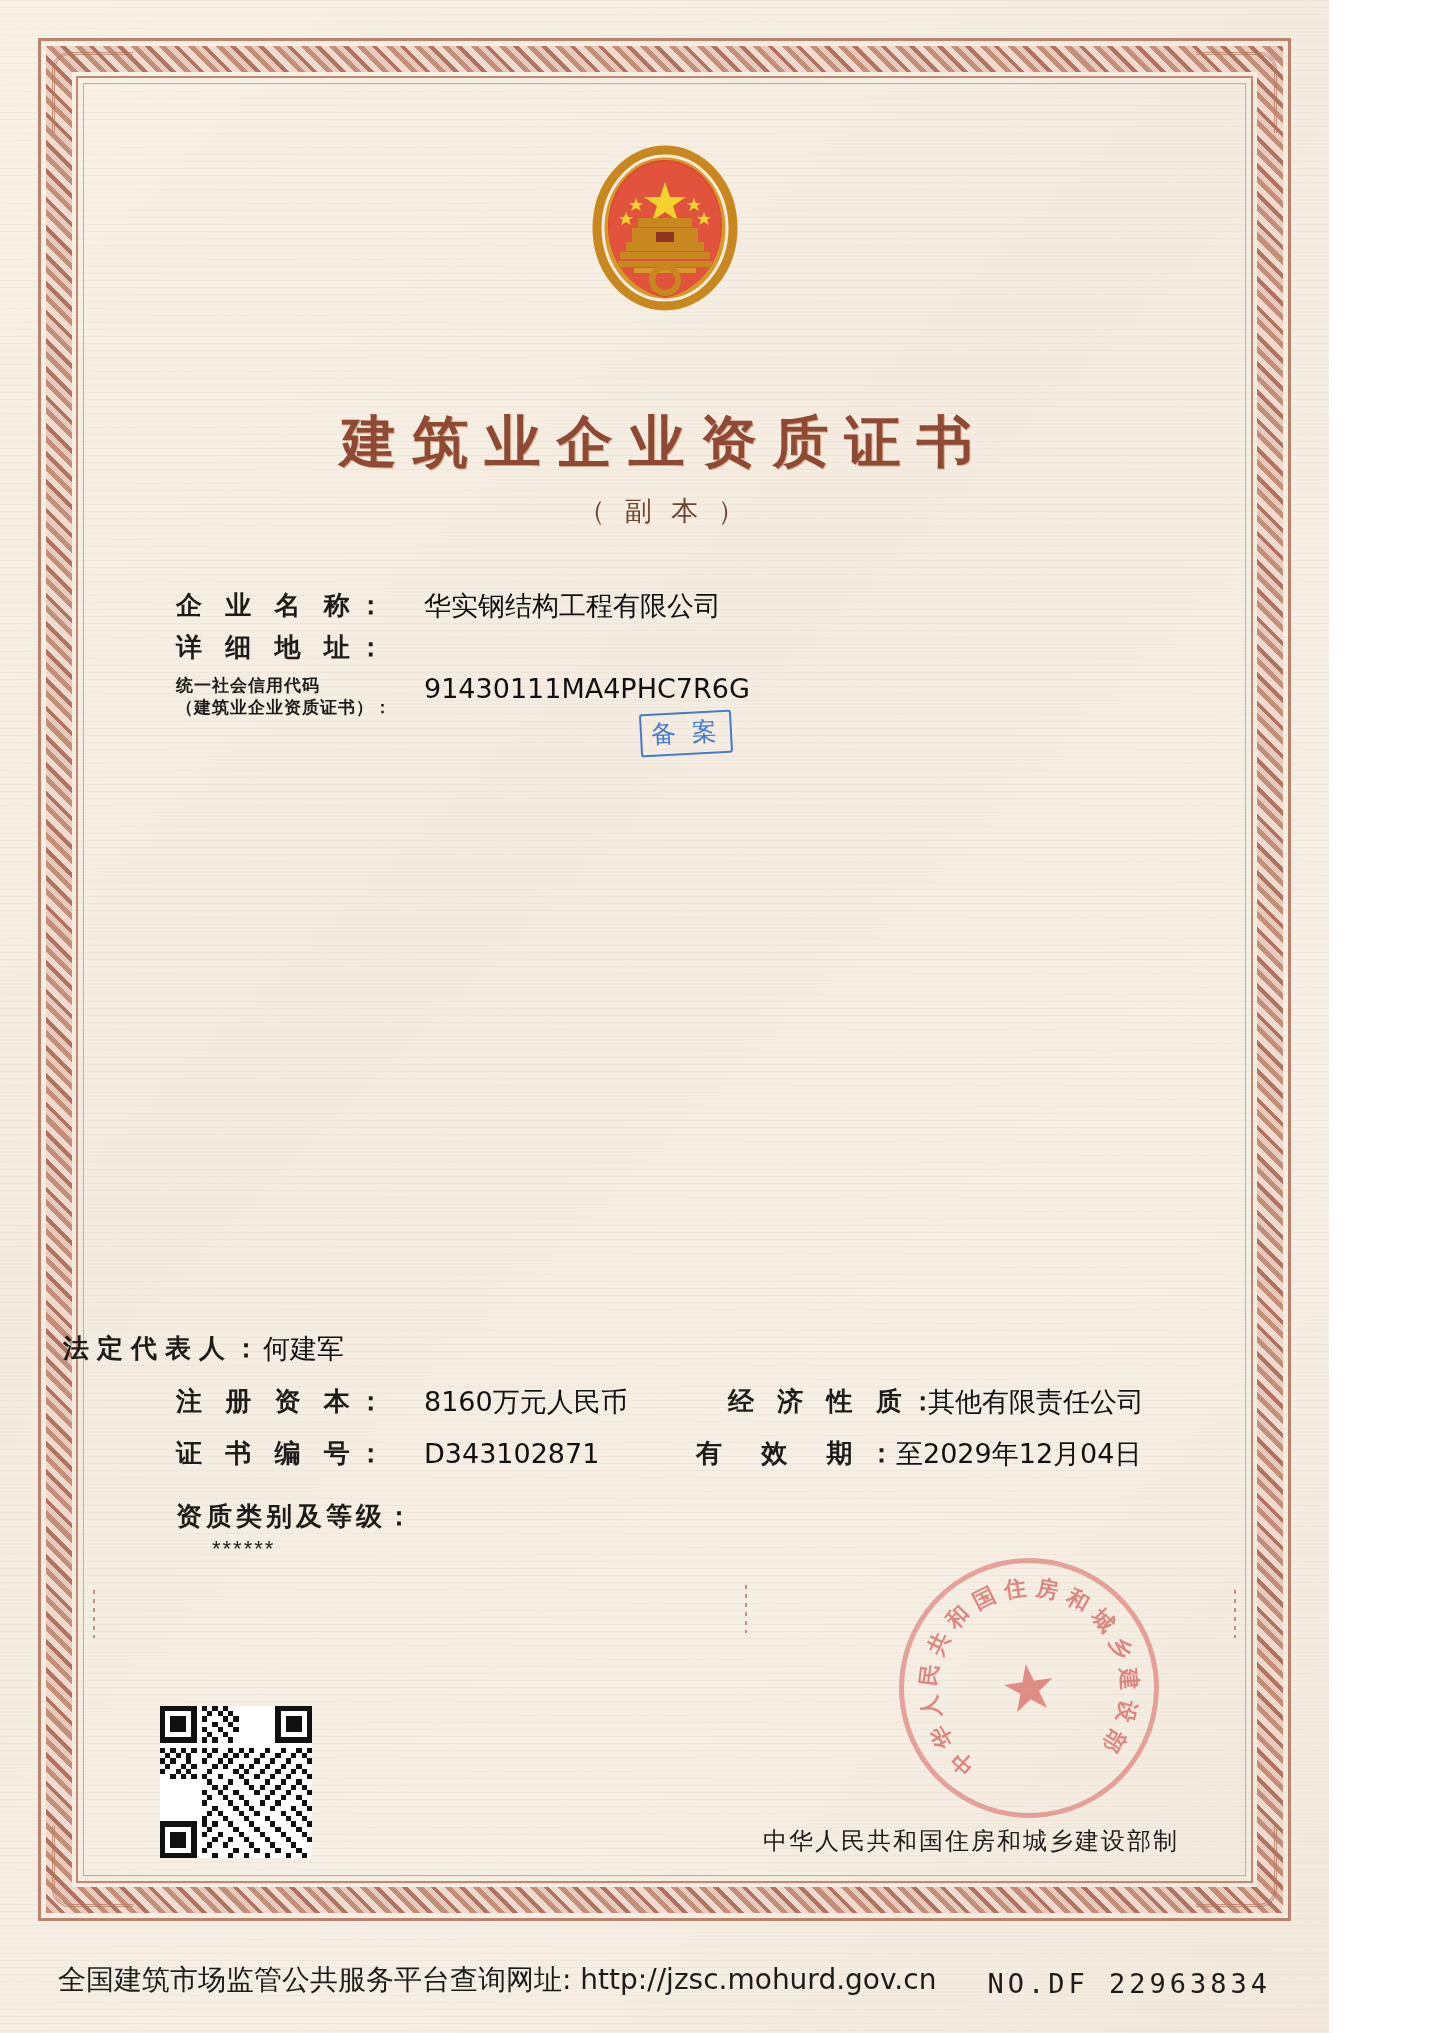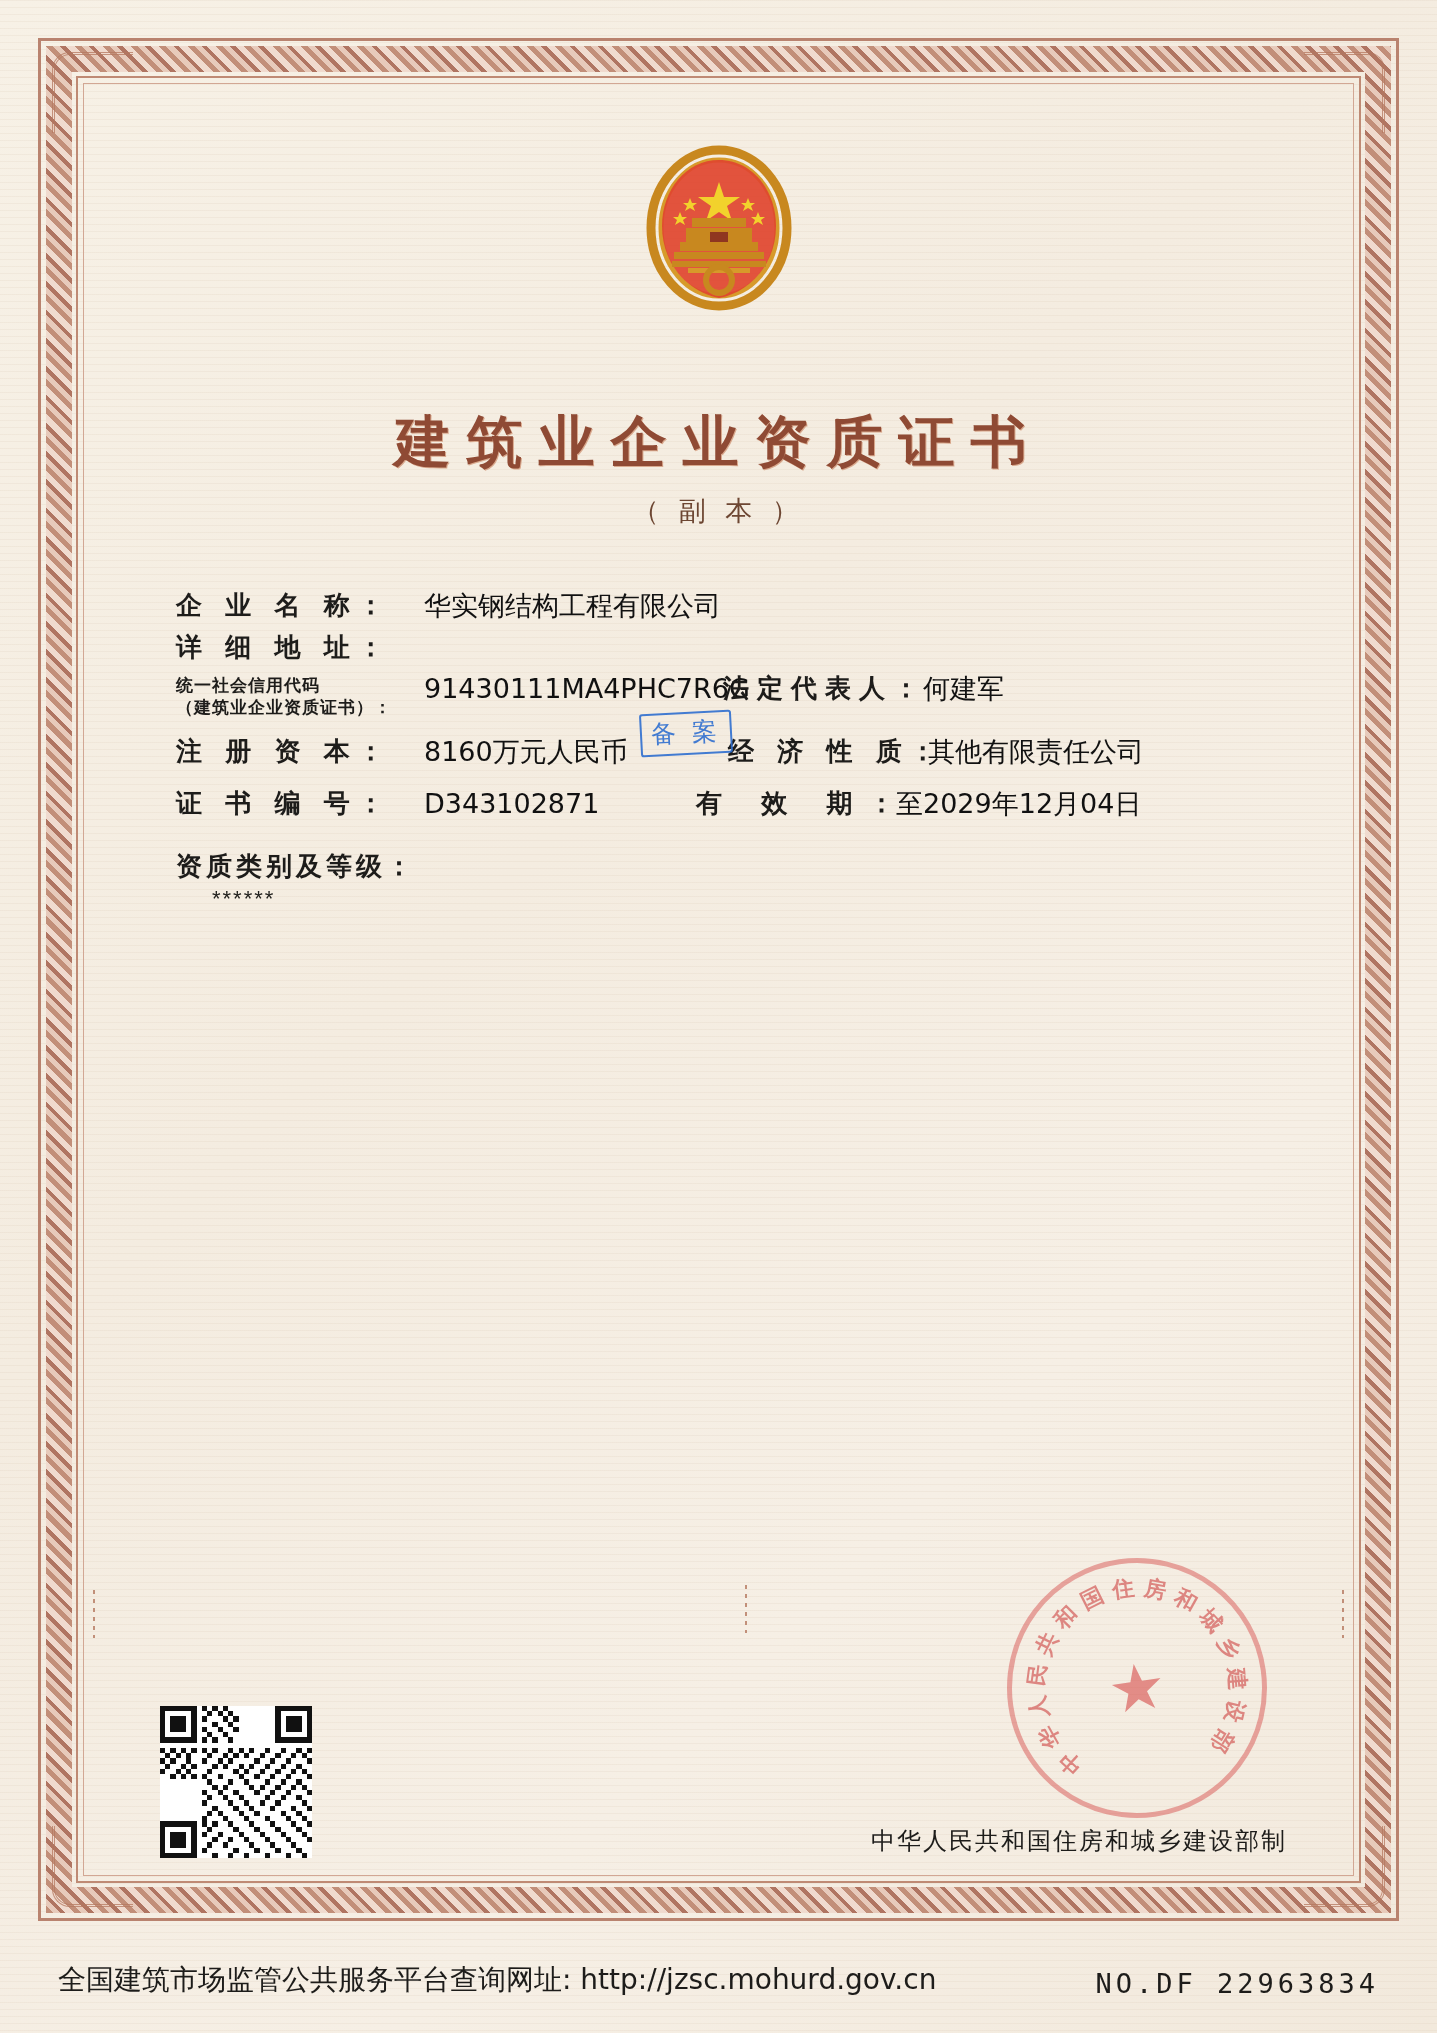--- a/index.html
+++ b/index.html
@@ -9,21 +9,21 @@
   }
   body {
     width: 1437px;
     height: 2033px;
     font-family: "Liberation Sans", "DejaVu Sans", sans-serif;
     overflow: hidden;
   }
 
   .cert-page {
     position: relative;
-    width: 1437px;
+    width: 1329px;
     height: 2033px;
     background:
       repeating-linear-gradient(180deg, rgba(214,196,176,0.18) 0px, rgba(214,196,176,0.18) 1px, rgba(255,255,255,0) 1px, rgba(255,255,255,0) 7px),
       linear-gradient(135deg, #f7f1e6 0%, #f4ece0 40%, #f6efe5 70%, #f2e9dc 100%);
     box-sizing: border-box;
   }
 
   
   .frame-outer {
     position: absolute;
@@ -349,21 +349,21 @@
 
     <div class="row">
       <div class="lab">企 业 名 称：</div>
       <div class="val">华实钢结构工程有限公司</div>
     </div>
 
     <div class="row">
       <div class="lab">详 细 地 址：</div>
     </div>
 
-    <div class="row row-2col" style="margin-top:0;">
+    <div class="row row-2col" style="margin-top:0;flex-direction:column;">
       <div class="col-a">
         <div class="lab-small">
           <div>统一社会信用代码</div>
           <div>（建筑业企业资质证书）：</div>
         </div>
         <div class="val">91430111MA4PHC7R6G</div>
       </div>
       <div class="col-b" style="margin-left:-130px;padding-left:17px;">
         <div class="lab-b">法定代表人：</div>
         <div class="val">何建军</div>

